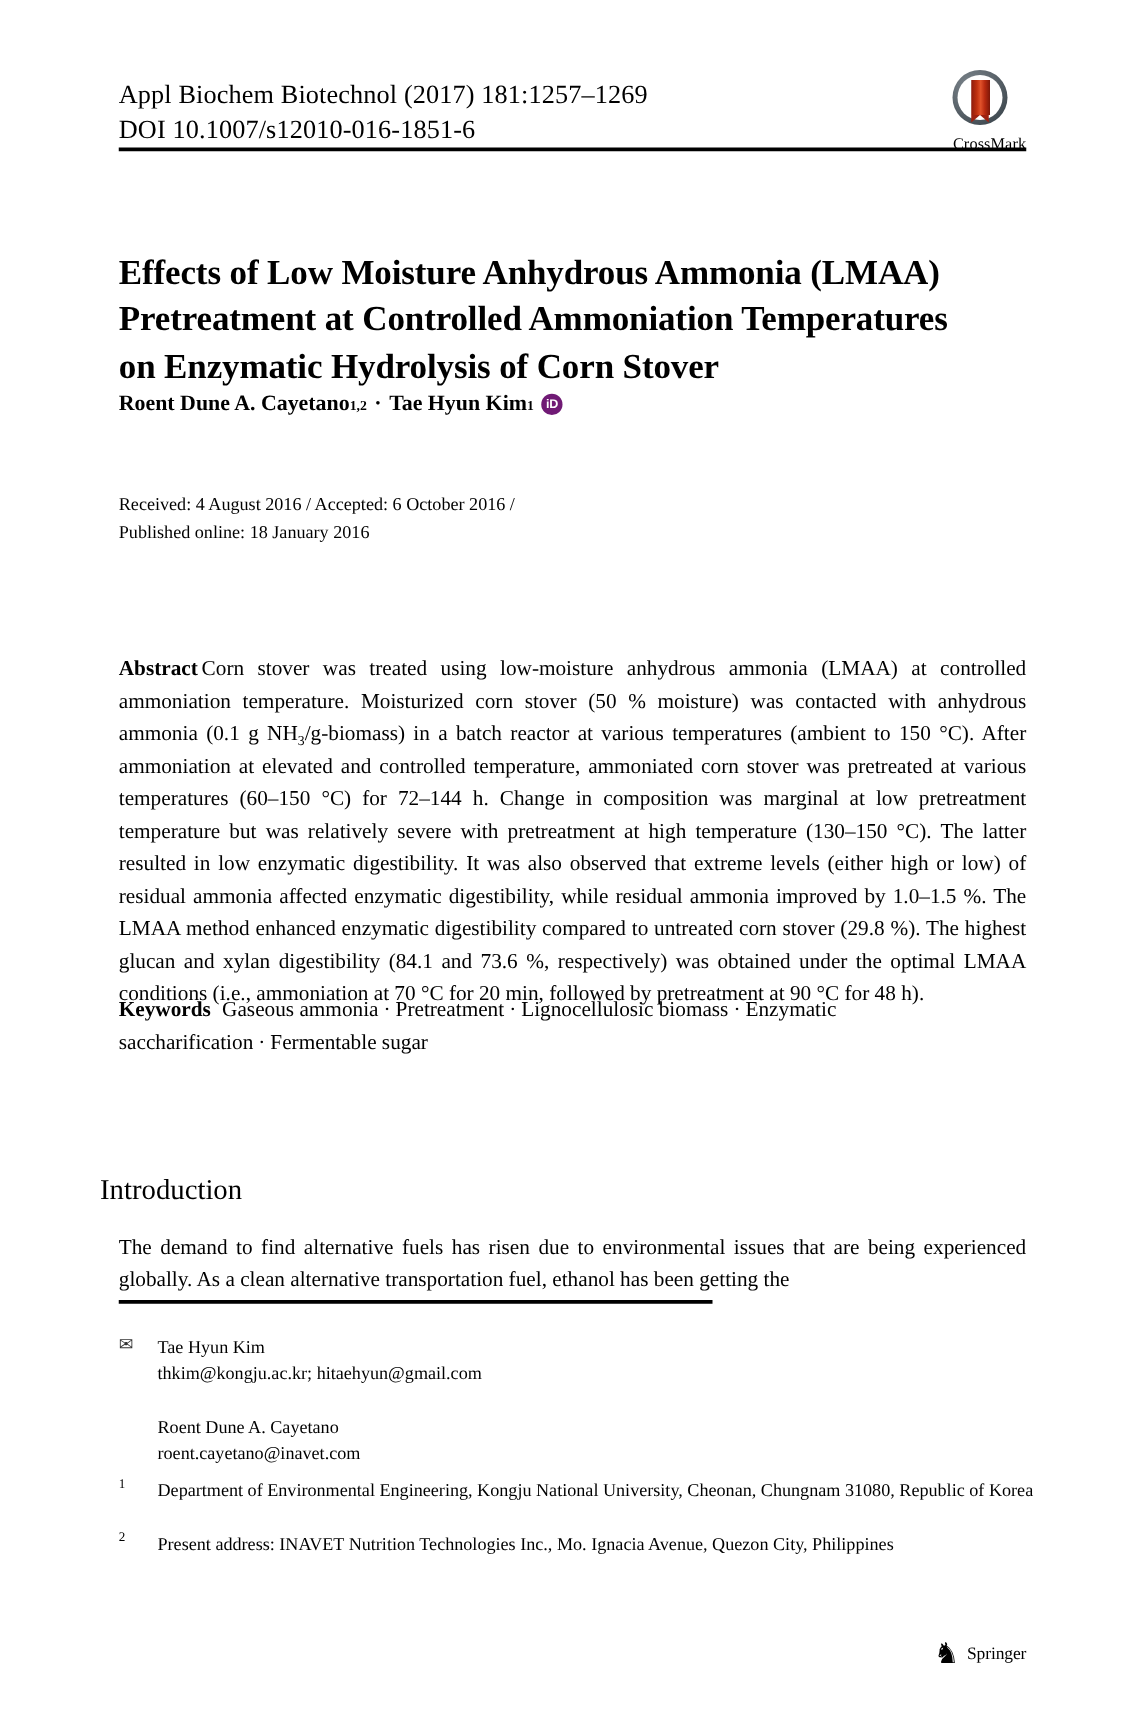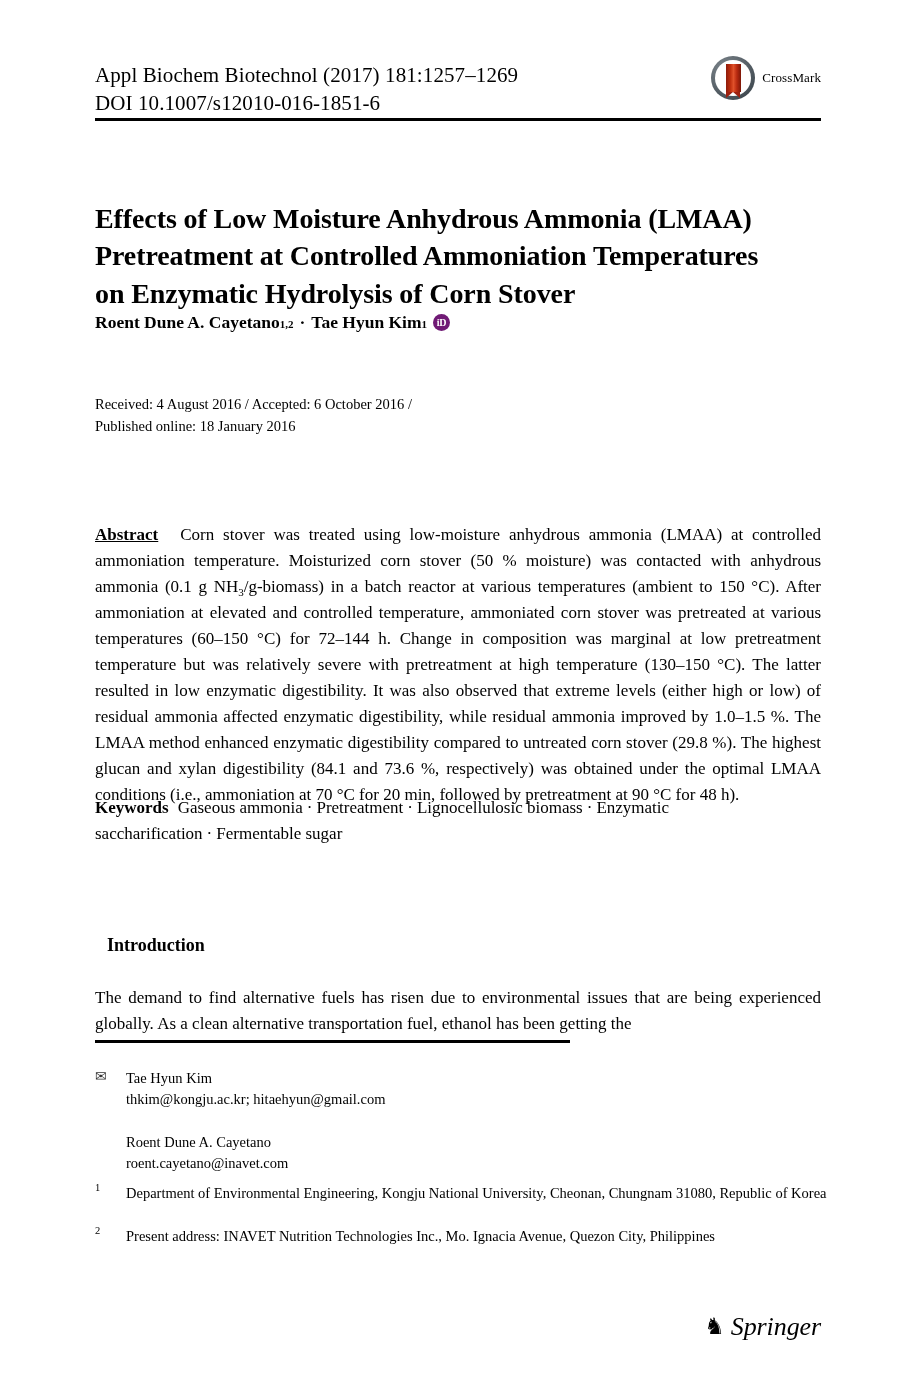--- a/index.html
+++ b/index.html
@@ -30,23 +30,24 @@
   }
   .journal-ref {
     font-size: 21px;
     line-height: 1.33;
     letter-spacing: 0.1px;
   }
   .journal-ref div { white-space: nowrap; }
 
   .crossmark {
     display: flex;
-    align-items: center;
+    align-items: flex-start;
     gap: 7px;
     margin-top: -6px;
+    flex-direction: column;
   }
   .crossmark-logo {
     position: relative;
     width: 44px;
     height: 44px;
     border-radius: 50%;
     background: radial-gradient(circle at 32% 28%, #7c858c 0%, #5d666d 45%, #2f3940 100%);
     display: flex;
     align-items: center;
     justify-content: center;
@@ -124,21 +125,21 @@
   .author-sep { margin: 0 6px; }
   .orcid {
     display: inline-flex;
     align-items: center;
     justify-content: center;
     width: 17px;
     height: 17px;
     border-radius: 50%;
     background: #701a75;
     color: #ffffff;
-    font-family: Liberation Serif, serif;
+    font-family: Liberation Sans, sans-serif;
     font-size: 10px;
     font-weight: bold;
     letter-spacing: -0.3px;
     margin-left: 6px;
     position: relative;
     top: -2px;
   }
 
   
   .pubdates {
@@ -160,22 +161,21 @@
     top: 505px;
     width: 726px;
     font-size: 17px;
     line-height: 1.53;
     text-align: justify;
     text-justify: inter-word;
     hyphens: none;
   }
   .abstract .lead {
     font-weight: bold;
-    margin-right: 22px;
-    text-decoration: underline;
+    margin-right: 3px;
   }
   sub {
     font-size: 11px;
     vertical-align: sub;
     line-height: 0;
   }
 
   
   .keywords {
     position: absolute;
@@ -187,24 +187,24 @@
   }
   .keywords .lead {
     font-weight: bold;
     margin-right: 9px;
   }
   .kw-sep { margin: 0 4px; }
 
   
   .section-heading {
     position: absolute;
-    left: 107px;
+    left: 80px;
     top: 920px;
-    font-size: 18px;
-    font-weight: bold;
+    font-size: 23px;
+    font-weight: normal;
   }
   .section-body {
     position: absolute;
     left: 95px;
     top: 968px;
     width: 726px;
     font-size: 17px;
     line-height: 1.53;
     text-align: justify;
   }
@@ -275,23 +275,22 @@
     align-items: center;
     gap: 6px;
   }
   .springer-knight {
     font-size: 23px;
     line-height: 1;
     position: relative;
     top: -1px;
   }
   .springer-name {
-    font-size: 26px;
+    font-size: 14px;
     letter-spacing: -0.1px;
-    font-style: italic;
   }
 </style>
 </head>
 <body>
 
 <div class="page">
 
   <div class="journal-header">
     <div class="journal-ref">
       <div>Appl Biochem Biotechnol (2017) 181:1257–1269</div>

